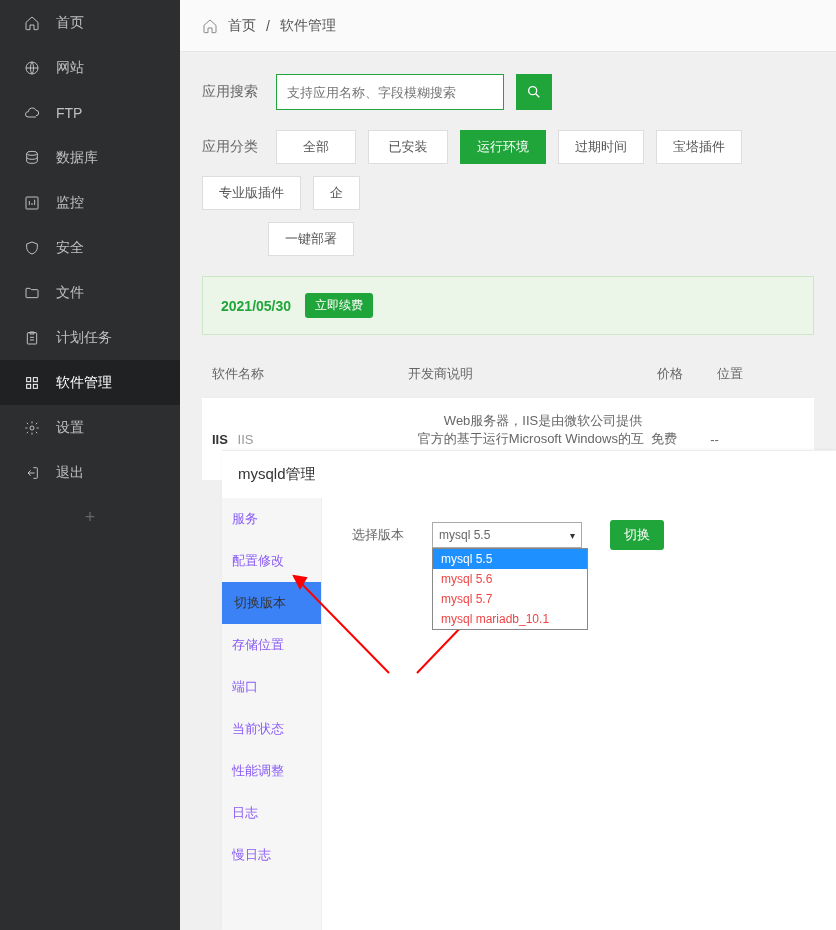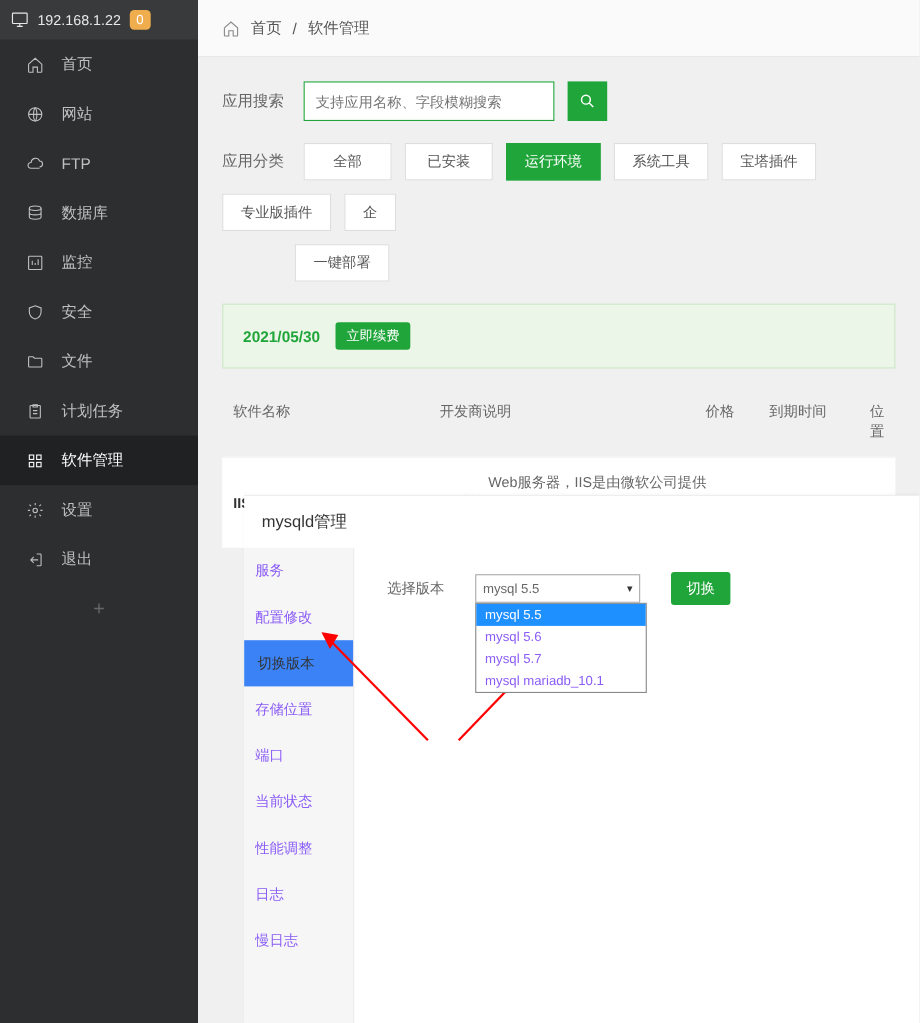--- a/index.html
+++ b/index.html
@@ -44,41 +44,33 @@
 .modal-body { display: flex; height: calc(100% - 46px); }
 .modal-nav { width: 100px; background: #f6f6f6; border-right: 1px solid #eee; }
 .modal-nav-item { padding: 12px 10px; font-size: 13px; color: #8b5cf6; cursor: pointer; }
 .modal-nav-item.active { background: #3b82f6; color: #333; border-left: 2px solid transparent; }
 .modal-panel { flex: 1; padding: 22px 30px; position: relative; }
 .panel-row { display: flex; align-items: center; gap: 28px; font-size: 13px; color: #666; }
 .select-box { position: relative; width: 150px; }
 .select-visible { width: 100%; height: 26px; border: 1px solid #aaa; padding: 0 6px; font-size: 12px; background: #fff; display: flex; align-items: center; justify-content: space-between; cursor: pointer; }
 .select-visible::after { content: "▾"; font-size: 10px; color: #333; }
 .dropdown { position: absolute; left: 0; top: 26px; width: 156px; background: #fff; border: 1px solid #888; z-index: 10; }
-.dd-item { padding: 3px 8px; font-size: 12px; color: #8b5cf6; cursor: pointer; }
+.dd-item { padding: 3px 8px; font-size: 12px; color: #ef4444; cursor: pointer; }
 .dd-item.sel { background: #1e90ff; color: #fff; }
 .switch-btn { height: 30px; padding: 0 14px; background: #20a53a; border: none; color: #fff; font-size: 13px; cursor: pointer; border-radius: 3px; }
 
 .arrow-note { position: absolute; pointer-events: none; }
 #arrow1 { left: -38px; top: 60px; }
 #arrow2 { left: 90px; top: 60px; }
 .red-arrow { stroke: #ff0000; fill: #ff0000; stroke-width: 2; }
 </style>
 </head>
 <body>
 
 <div class="sidebar">
-  <div class="sidebar-top">
-    <svg viewBox="0 0 24 24" width="16" height="16" stroke="#e8e8e8" fill="none" stroke-width="1.6">
-        <rect x="2" y="3" width="20" height="14" rx="1"></rect>
-        <path d="M8 21h8M12 17v4"></path>
-      </svg>
-    <span class="ip">192.168.1.22</span>
-    <span class="badge">0</span>
-  </div>
   <div class="nav-item">
       <svg viewBox="0 0 24 24">
         <path d="M3 11l9-8 9 8v10a1 1 0 01-1 1h-5v-7h-6v7H4a1 1 0 01-1-1z"></path>
       </svg>
       <span>首页</span>
     </div>
   <div class="nav-item">
       <svg viewBox="0 0 24 24">
         <circle cx="12" cy="12" r="9"></circle>
         <path d="M3 12h18M12 3c3 3 3 15 0 18M12 3c-3 3-3 15 0 18"></path>
@@ -169,41 +161,40 @@
             <path d="M20 20l-5.5-5.5"></path>
           </svg>
       </button>
     </div>
 
     <div class="row">
       <span class="label-lead">应用分类</span>
       <button class="cat-btn">全部</button>
       <button class="cat-btn">已安装</button>
       <button class="cat-btn active">运行环境</button>
-      <button class="cat-btn">系统工具</button>
+      <button class="cat-btn">过期时间</button>
       <button class="cat-btn">宝塔插件</button>
       <button class="cat-btn">专业版插件</button>
       <button class="cat-btn" style="min-width:40px">企</button>
     </div>
     <div class="row" style="margin-top:-8px;padding-left:66px">
       <button class="cat-btn">一键部署</button>
     </div>
 
     <div class="notice">
       <b>2021/05/30</b>
       <button class="renew-btn">立即续费</button>
     </div>
 
     <div class="tbl">
       <div class="tbl-head">
         <div class="c-name">软件名称</div>
         <div class="c-dev">开发商</div>
         <div class="c-desc">说明</div>
         <div class="c-price">价格</div>
-        <div class="c-exp">到期时间</div>
         <div class="c-pos">位置</div>
       </div>
       <div class="tbl-row">
         <div class="c-name">
           <span class="iis-bold">IIS</span>
           <span style="color:#999">IIS</span>
         </div>
         <div class="c-dev">官方</div>
         <div class="c-desc">
           <span>Web服务器，IIS是由微软公司提供的基于运行Microsoft Windows的互联网基本服务，推荐使用 </span>

